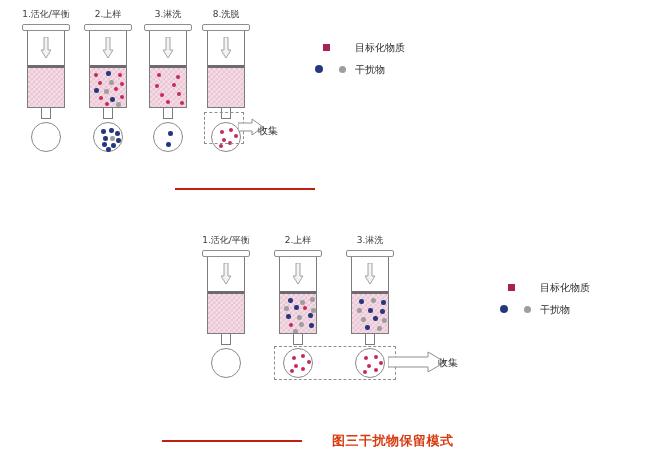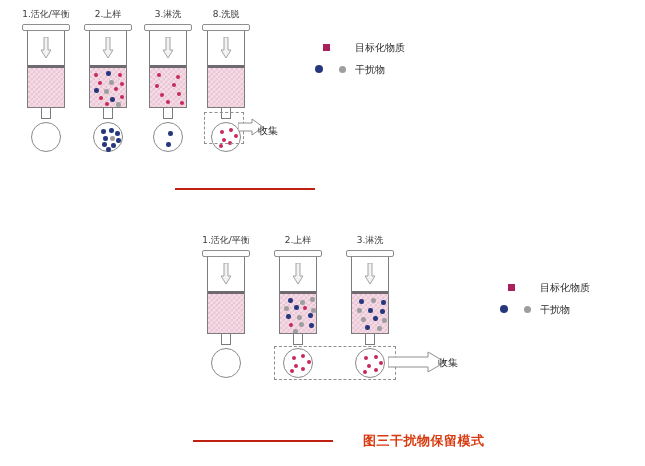--- a/index.html
+++ b/index.html
@@ -421,16 +421,16 @@
       <span class="lg-text" style="left:40px;">目标化物质</span>
     </div>
     <div class="legend-row">
       <span class="lg-dot-blue" style="left:0px;"></span>
       <span class="lg-dot-gray" style="left:24px;"></span>
       <span class="lg-text" style="left:40px;">干扰物</span>
     </div>
   </div>
 </div>
 
-<div class="caption-wrap" style="left:193px; top:432px;">
+<div class="caption-wrap" style="left:162px; top:432px;">
   <span class="caption-rule"></span>
   <span class="caption-text">图三干扰物保留模式</span>
 </div>
 
 </body></html>

